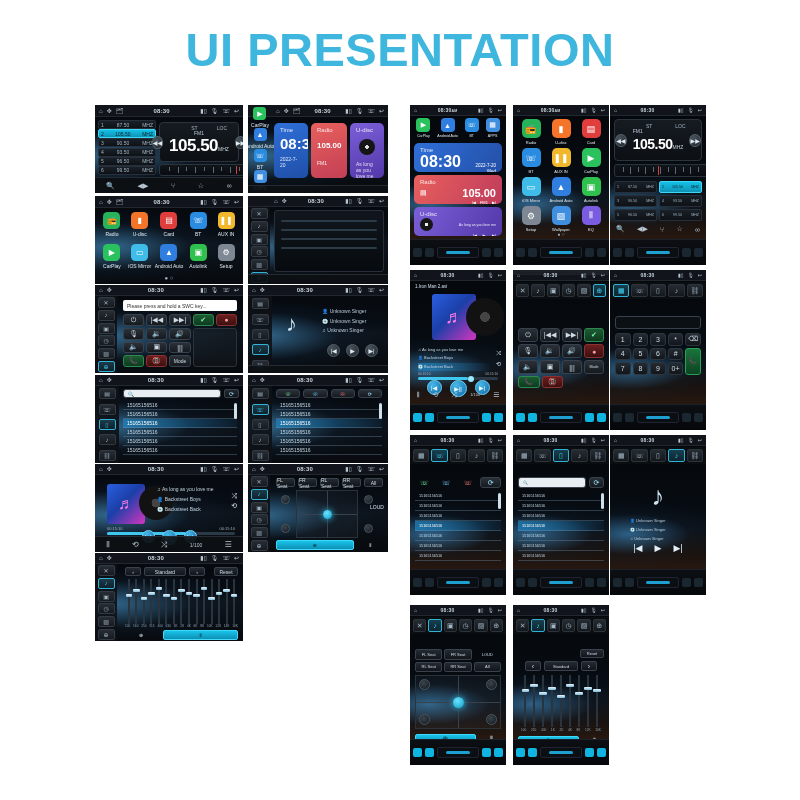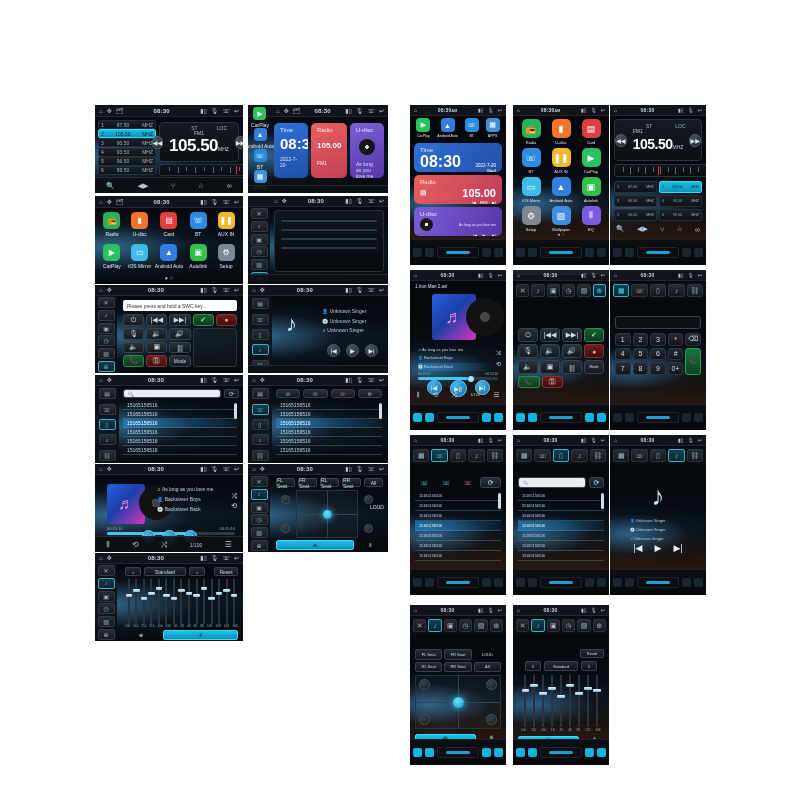--- a/index.html
+++ b/index.html
@@ -139,20 +139,21 @@
   .tiny { font-size:5px; }
   .t6 { font-size:6px; }
   .t7 { font-size:7px; }
   .t8 { font-size:8px; }
 </style>
 </head>
 <body>
 
 <div id="stage">
 
+  <div class="title">UI PRESENTATION</div>
 
   <div class="dev land" style="left:95px;top:105px;width:148px;height:88px;">
     <div class="scr">
       <div class="stat t6" style="height:12px;">
         <div class="lft">
           <span class="ic">⌂</span>
           <span class="ic">✥</span>
           <span class="ic">🗂</span>
         </div>
         <div class="mid">08:30</div>

